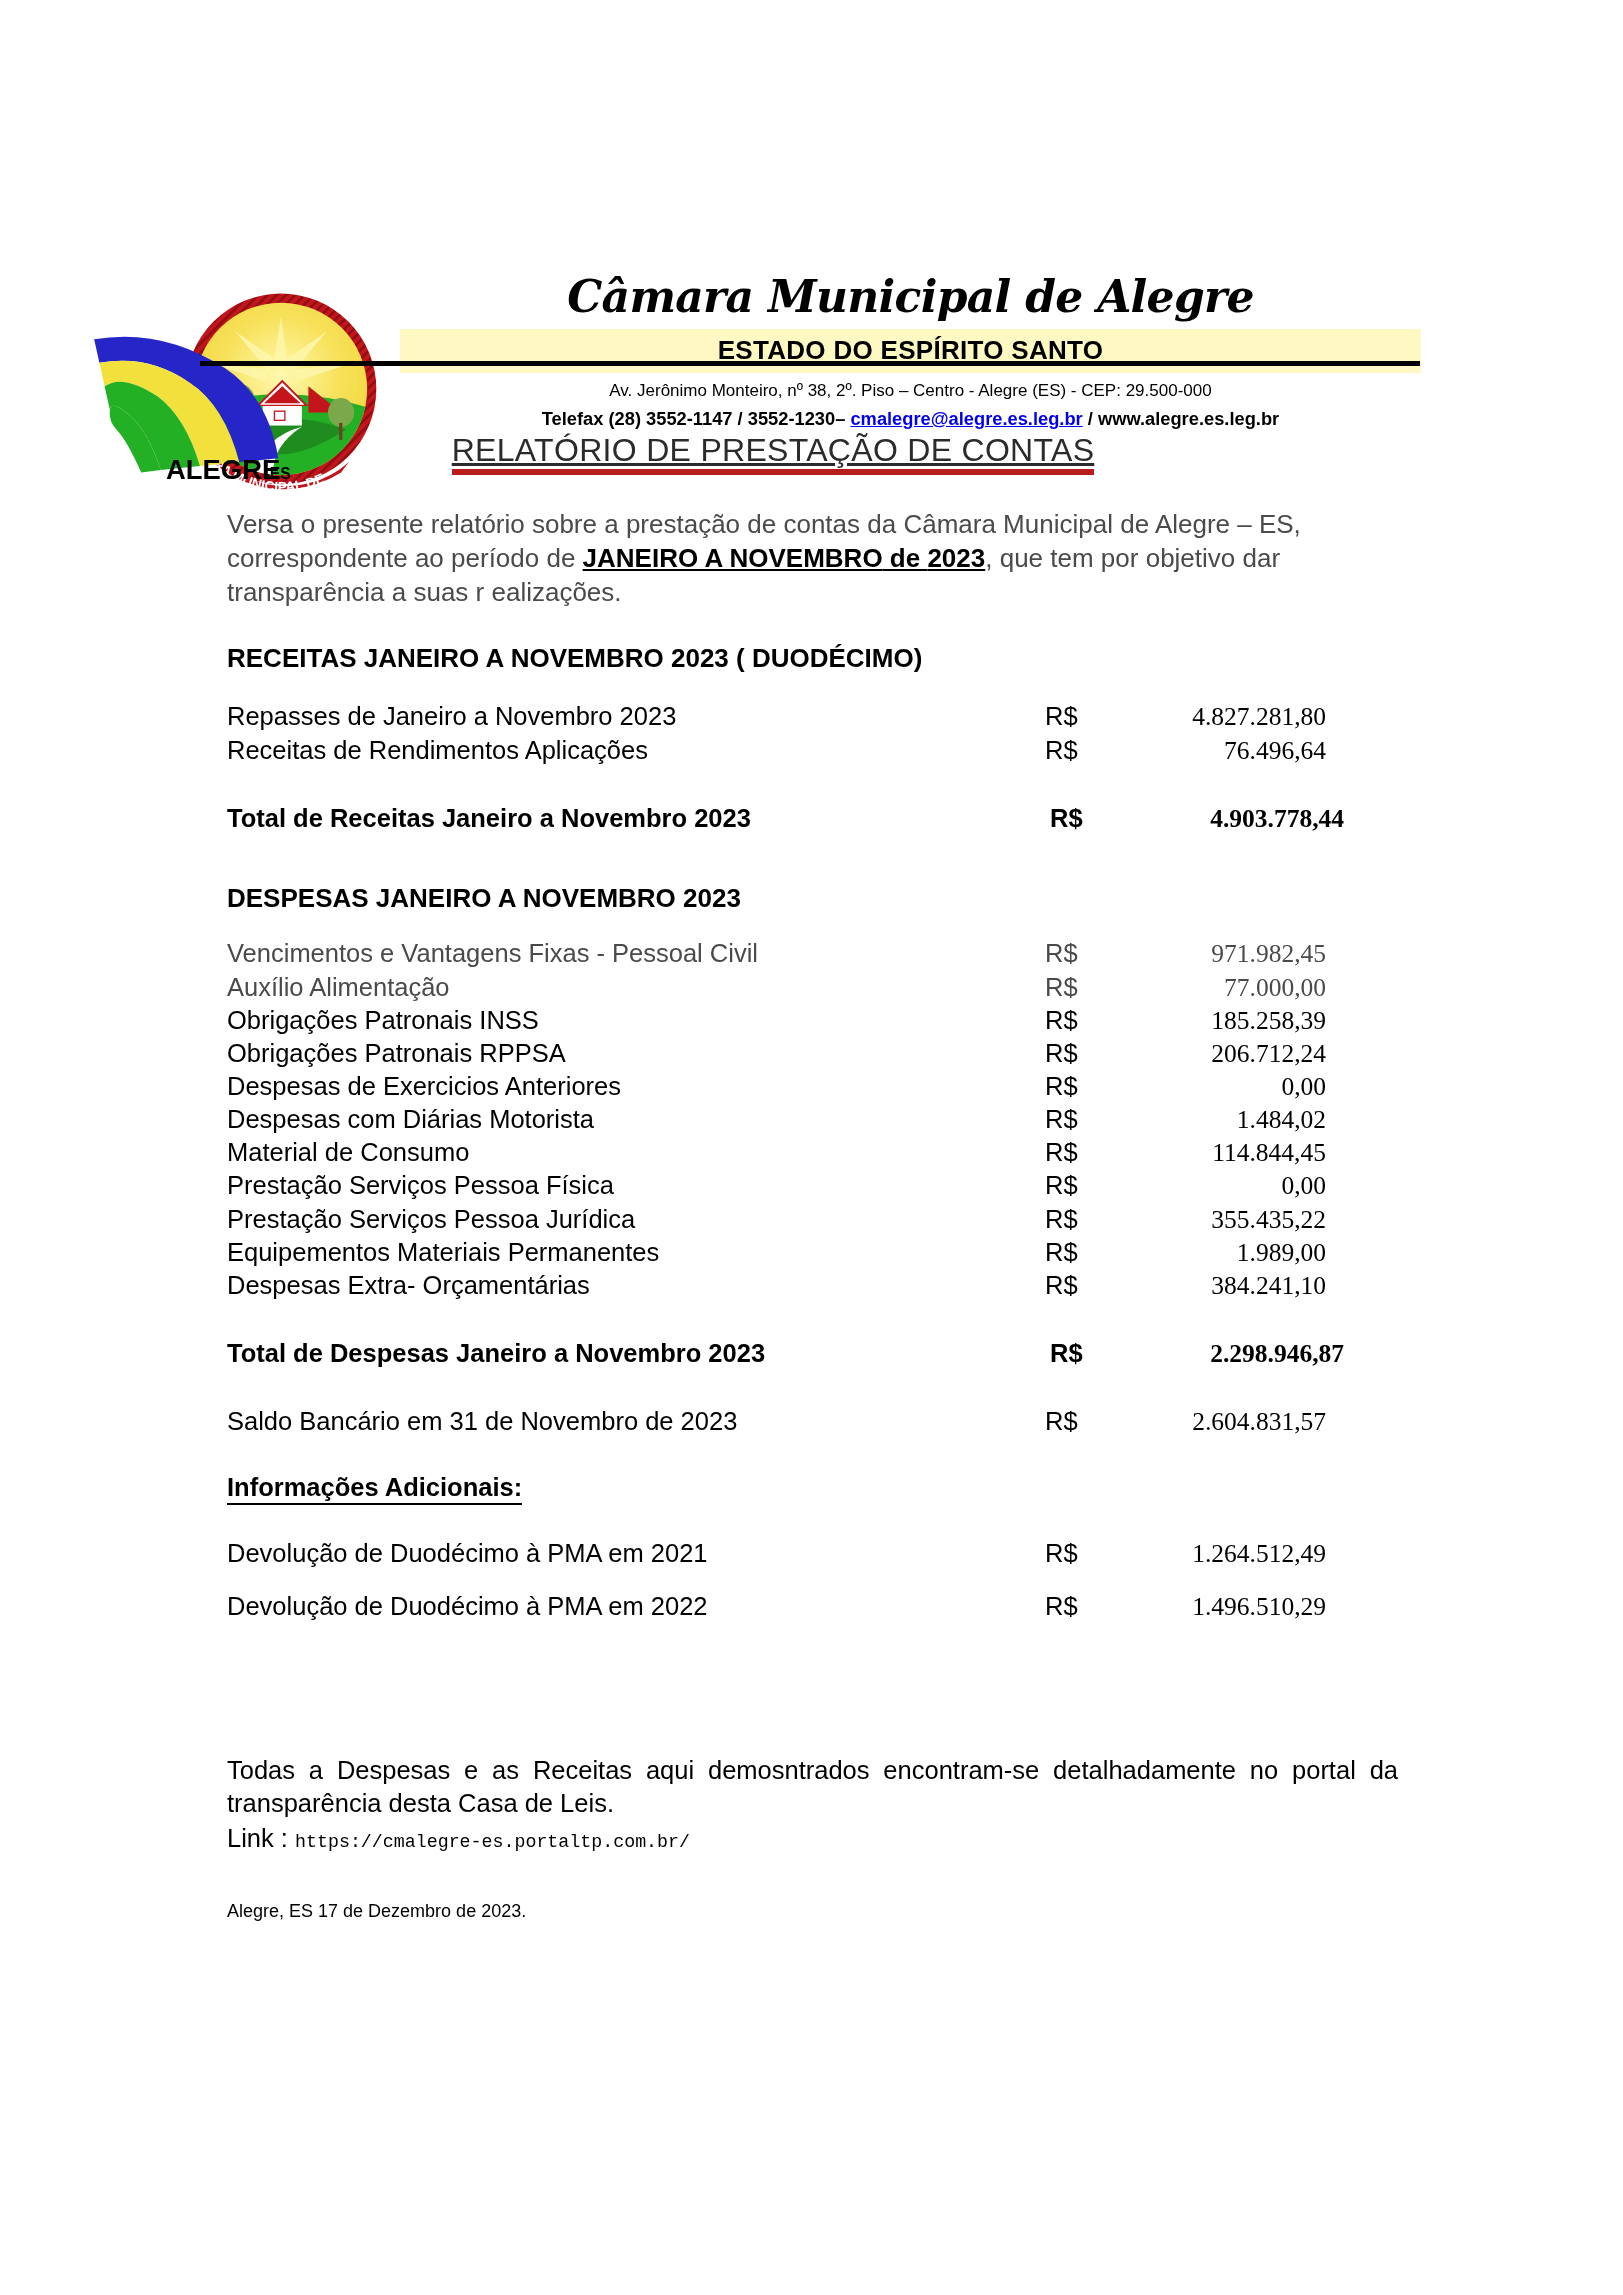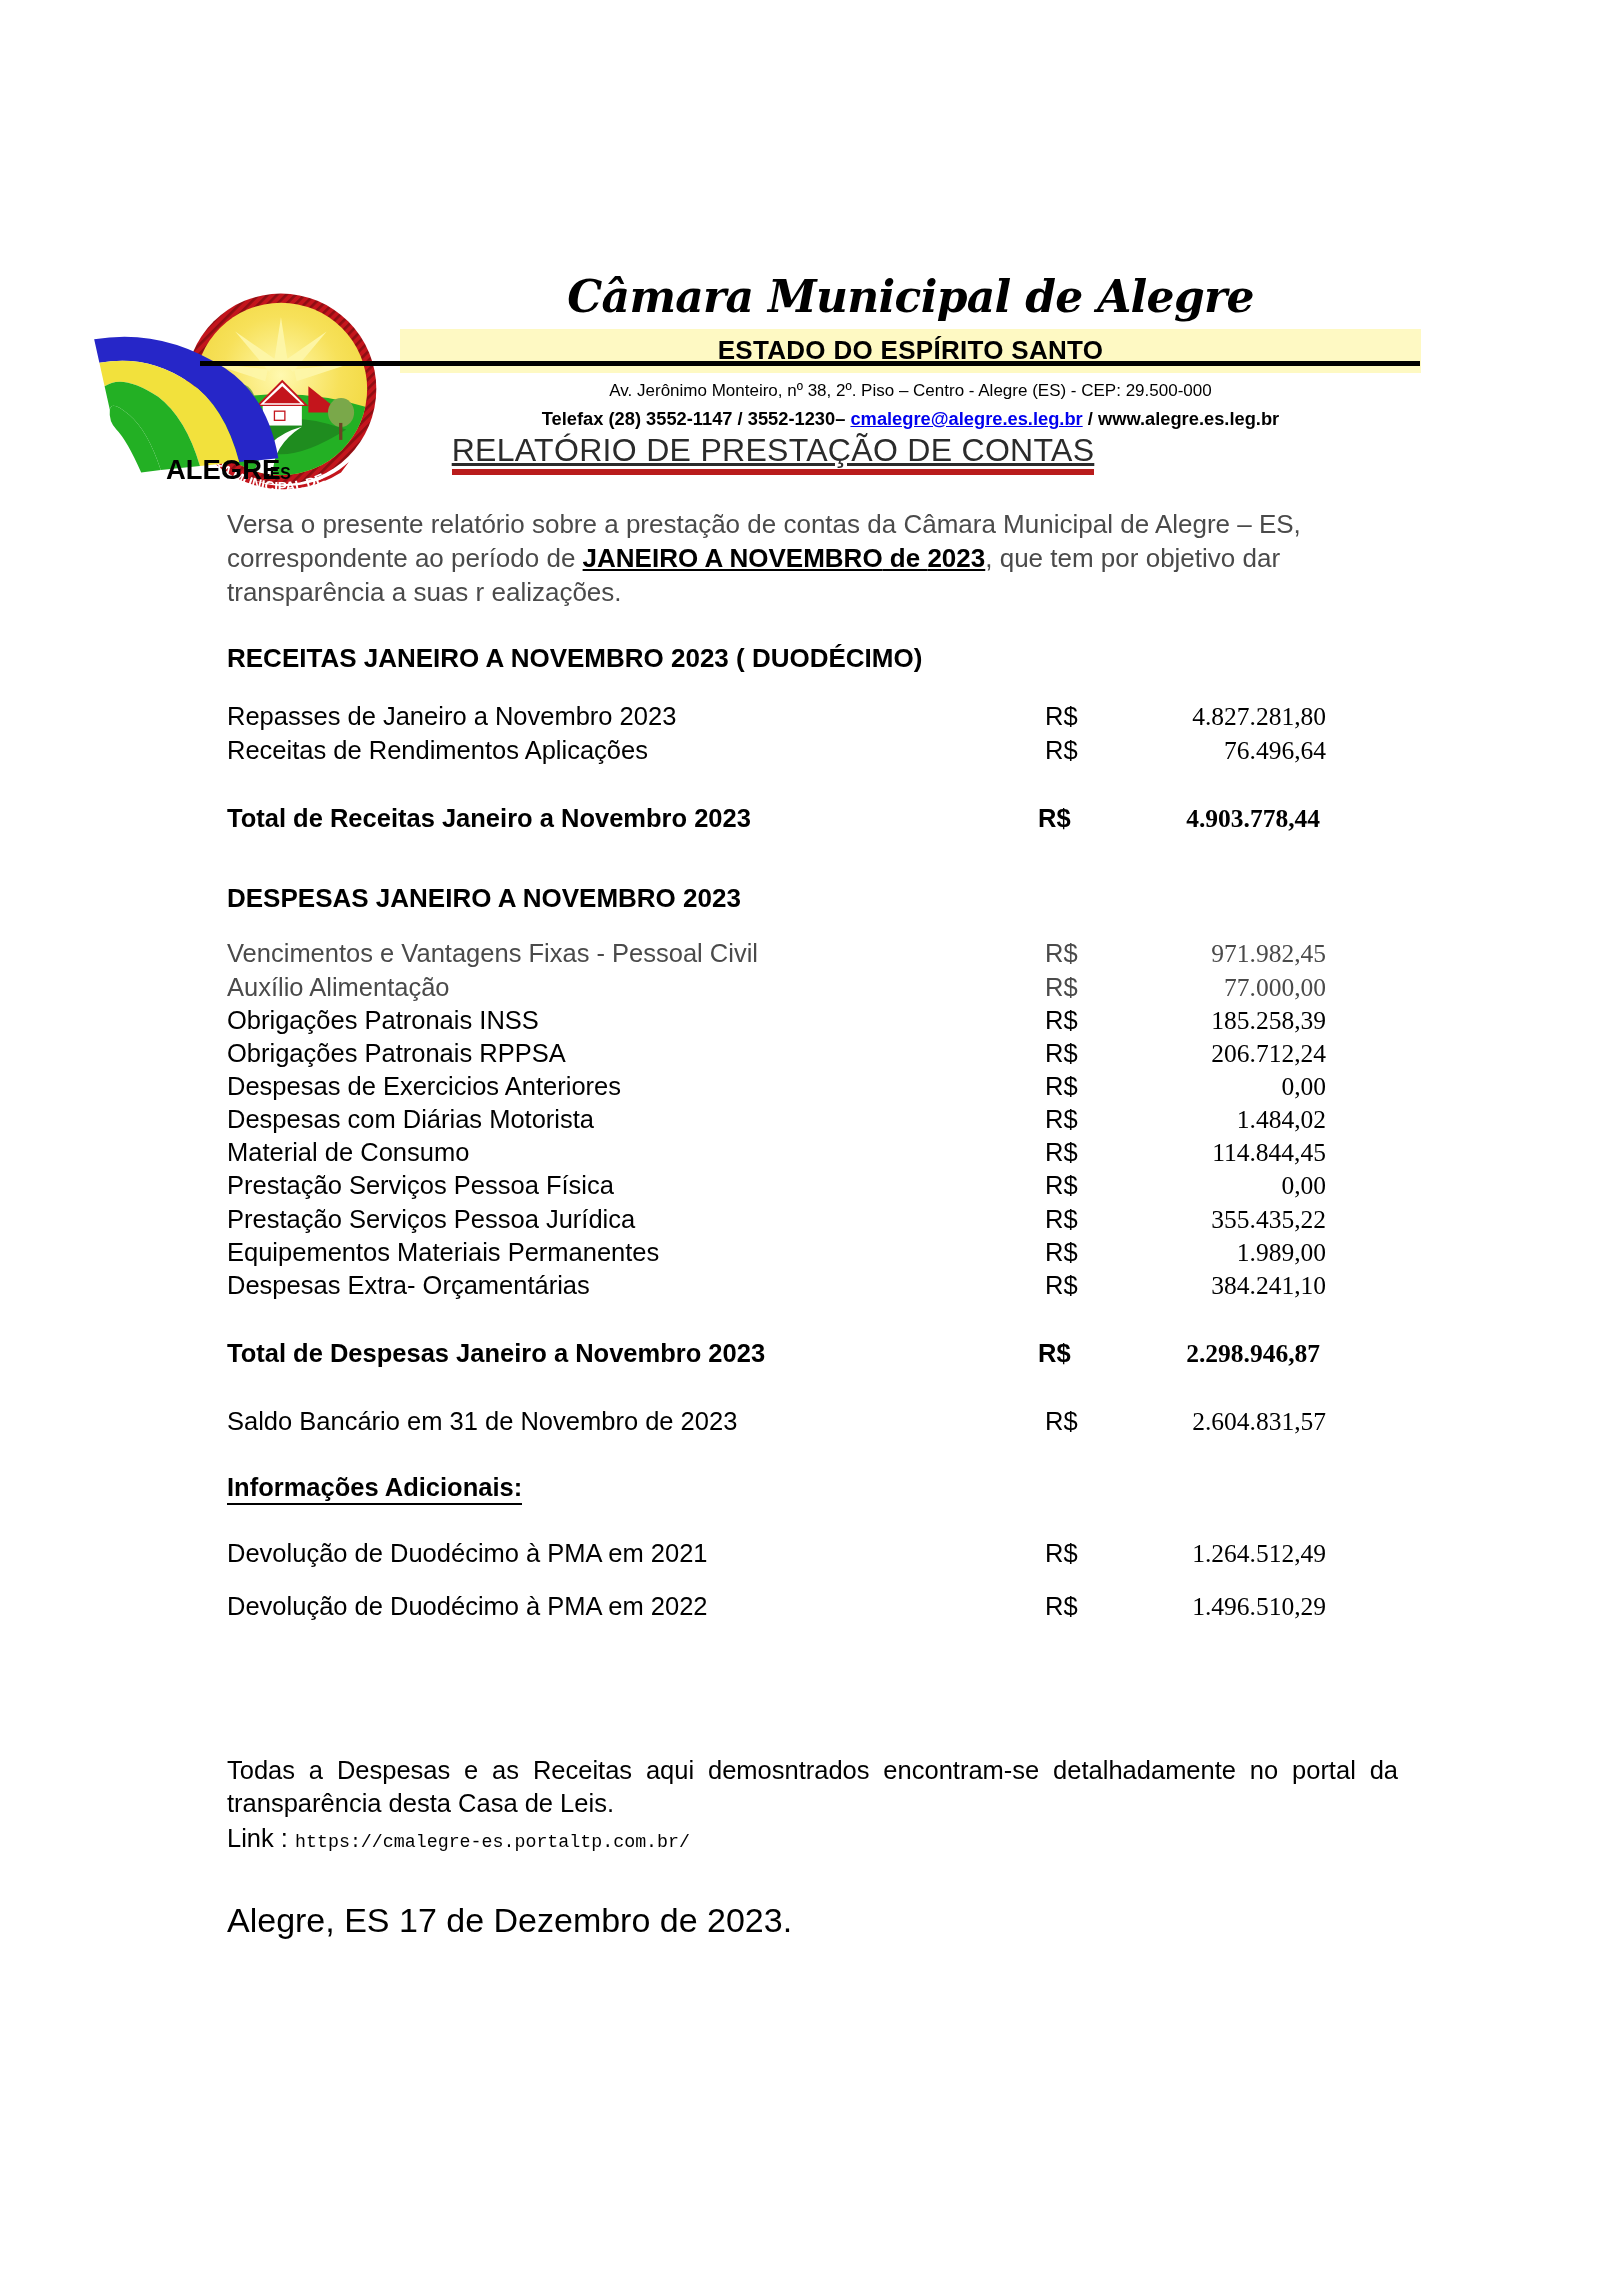--- a/index.html
+++ b/index.html
@@ -137,21 +137,21 @@
     align-items: baseline;
     font-size: 25.5px;
     line-height: 1.30;
     color: #000;
     white-space: nowrap;
   }
   .row .label { flex: 0 0 818px; }
   .row .cur   { flex: 0 0 52px; }
   .row .amt   { flex: 0 0 229px; text-align: right; font-family: Liberation Serif, serif; }
   .row.gray { color: #4a4a4a; }
-  .row.bold { font-weight: 700; }
+  .row.bold { font-weight: 700; gap: 12px; }
   .row.bold .label { flex-basis: 811px; }
   .row.bold .cur   { flex-basis: 56px; }
   .row.bold .amt   { flex-basis: 226px; }
 
   .gap-sm { height: 19.6px; }
   .gap-md { height: 35px; }
   .gap-lg { height: 48px; }
   .gap-xxl { height: 131px; }
 
   .subhead-underline {
@@ -173,21 +173,21 @@
     font-size: 25.5px;
     color: #000;
     margin-top: 3.9px;
     white-space: nowrap;
   }
   .link-url {
     font-family: Liberation Mono, monospace;
     font-size: 18.3px;
   }
   .sign-line {
-    font-size: 34px;
+    font-size: 18px;
     color: #000;
     margin: 0;
   }
 </style>
 </head>
 <body>
 
 <div class="page">
 
   <div class="letterhead">

